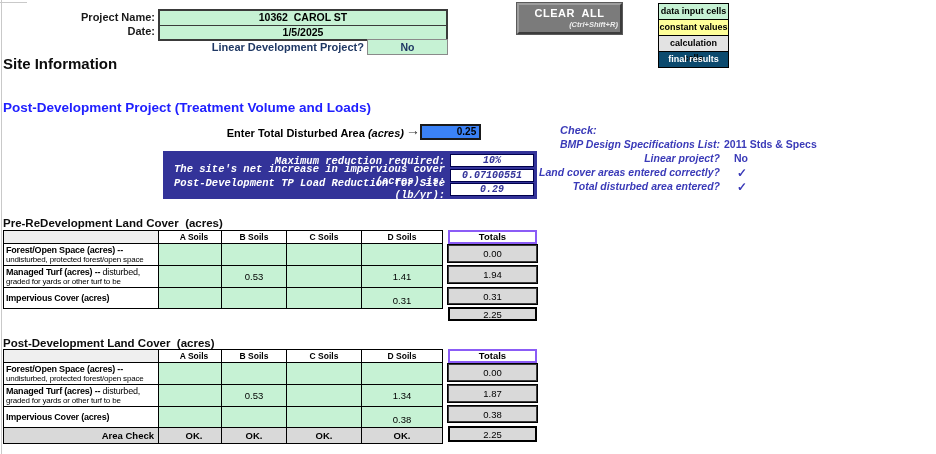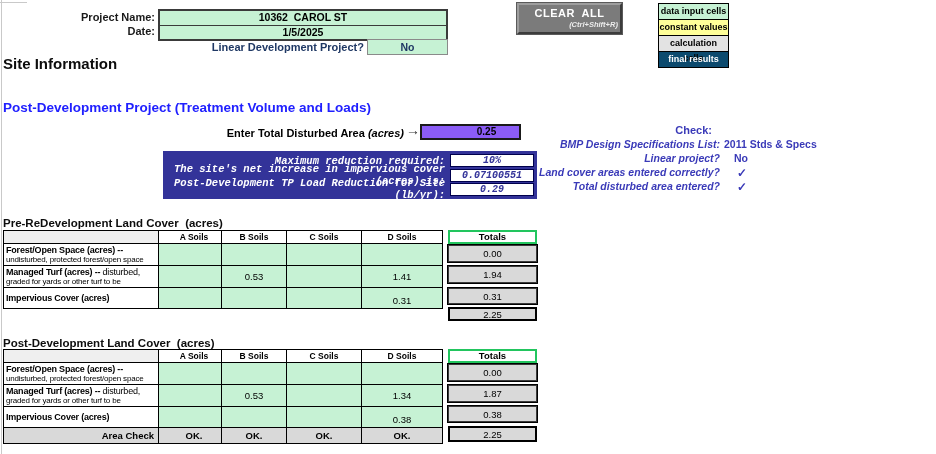--- a/index.html
+++ b/index.html
@@ -42,36 +42,36 @@
   .lg-const { background:#FFFF99; }
   .lg-calc  { background:#E3E3E3; }
   .lg-final { background:#0c4a6e; color:#fff; }
 
   .section-heading { left:3px; top:100px; font-size:13.5px; font-weight:bold; color:#2020FF; }
 
   
   .dist-label { left:0; top:127px; width:404px; text-align:right; font-weight:bold; font-size:11px; }
   .dist-units { font-style:italic; }
   .dist-arrow { left:406px; top:122px; font-size:14px; color:#333; }
-  .dist-cell  { left:420px; top:124px; width:101px; height:16px; background:#8b5cf6; border:2px solid #1a1a1a;
+  .dist-cell  { left:420px; top:124px; width:61px; height:16px; background:#3b82f6; border:2px solid #1a1a1a;
                 text-align:center; font-size:10px; font-weight:bold; line-height:12px;padding-left:32px; }
 
   
   .navy-box { left:163px; top:151px; width:374px; height:48px; background:#333399;
               display:flex; flex-direction:column; justify-content:space-evenly; padding:2px 3px;font-family:Liberation Mono, monospace; }
   .navy-row { display:flex; align-items:center; height:13px; }
   .navy-row .nlab { flex:1; color:#fff; font-weight:bold; font-style:italic; font-size:10.5px;
                     text-align:right; padding-right:5px; line-height:12px; }
   .navy-row .nval { width:84px; height:13px; background:#fff; border:1px solid #00004d;
                     color:#333399; font-weight:bold; font-style:italic; font-size:10px;
                     text-align:center; line-height:11px; }
 
   
-  .check-title { left:560px; top:124px; width:152px; text-align:right;
-                 font-weight:bold; font-size:11px; color:#3A3AB8; }
+  .check-title { left:560px; top:124px; width:152px; 
+                 font-weight:bold; font-style:italic; font-size:11px; color:#3A3AB8; }
   .check-label { width:320px; text-align:right; font-weight:bold; font-style:italic; font-size:10.5px; color:#3A3AB8; }
   .check-value { font-weight:bold; font-size:10.5px; color:#3A3AB8; }
   .chk { font-size:12px; }
 
   
   .tbl-title { left:3px; font-weight:bold; font-size:11.5px; color:#0d0d0d; }
   .tbl { left:3px; width:440px; border:1px solid #000; }
   .trow { display:flex; }
   .trow + .trow { border-top:1px solid #000; }
   .tcell { border-left:1px solid #000; display:flex; align-items:center; justify-content:center;
@@ -89,21 +89,21 @@
   .lab-cell { flex-direction:column; align-items:flex-start; justify-content:center; padding-left:2px; line-height:9px; }
   .lab-main { font-size:9px; font-weight:bold; letter-spacing:-0.2px; }
   .lab-rest { font-weight:normal; }
   .lab-desc { font-size:8px; letter-spacing:-0.2px; }
   .acrow { height:16px; background:#D9D9D9; }
   .acrow .c-label { justify-content:flex-end; padding-right:4px; font-weight:bold; font-size:10px; }
   .acrow .tcell { font-weight:bold; font-size:9.5px; }
 
   
   .tot { left:448px; width:89px; text-align:center; }
-  .tot-head { border:2px solid #22c55e; background:#fff; font-weight:bold; font-size:9.5px; height:14px; line-height:10px; }
+  .tot-head { border:2px solid #8b5cf6; background:#fff; font-weight:bold; font-size:9.5px; height:14px; line-height:10px; }
   .tot-box  { border:1.5px solid #3a3a3a; outline:1px solid #000; background:#D9D9D9;
               font-size:9.5px; display:flex; align-items:center; justify-content:center; }
   .tot-grand { border:2px solid #000; background:#D9D9D9; font-size:9.5px;
                display:flex; align-items:center; justify-content:center; }
 </style>
 </head>
 <body>
 
 <div class="screen">
   <div class="abs left-line"></div>

